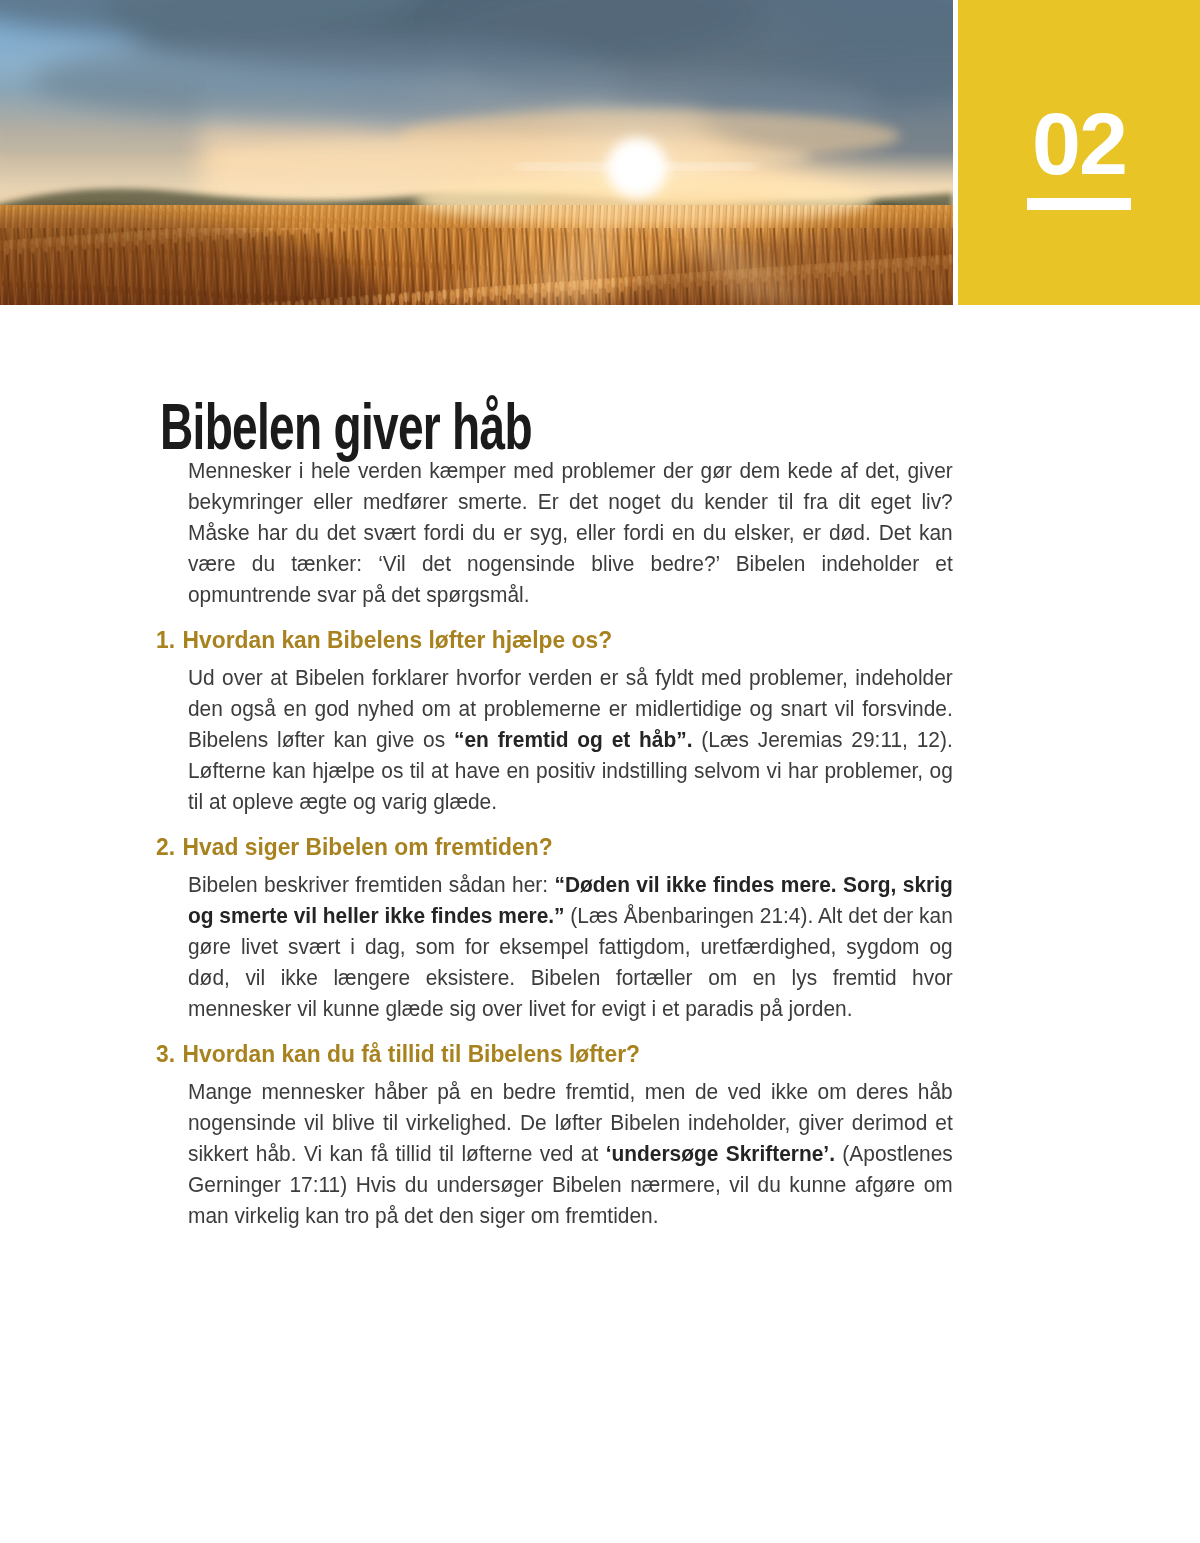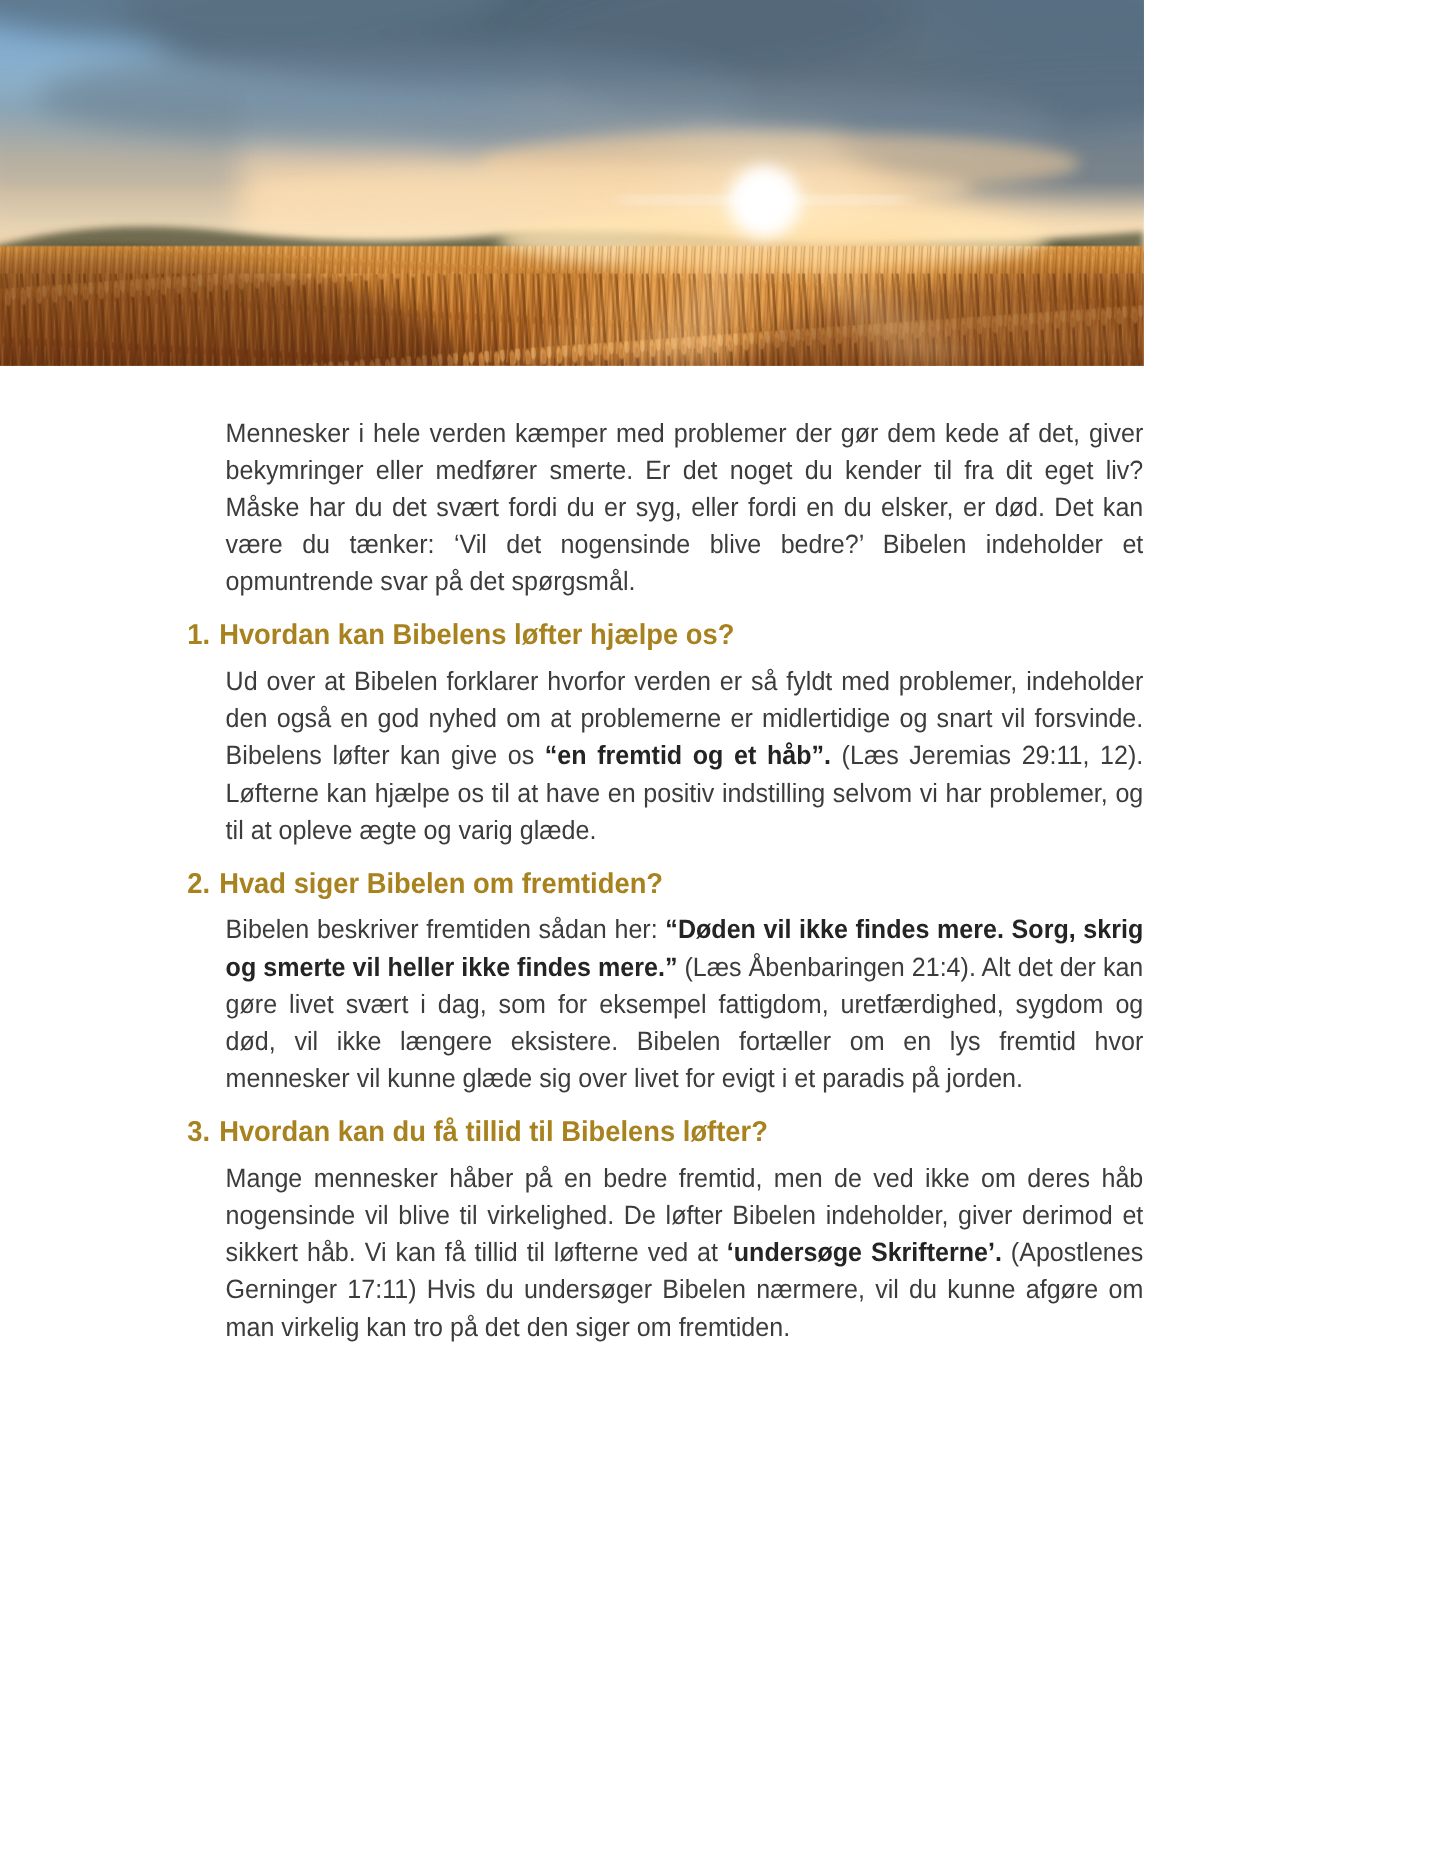--- a/index.html
+++ b/index.html
@@ -149,22 +149,29 @@
       <ellipse cx="60" cy="302" rx="320" ry="90" fill="#55260a" opacity="0.45" filter="url(#b12)"></ellipse>
       <ellipse cx="920" cy="307" rx="300" ry="80" fill="#5e2c0c" opacity="0.4" filter="url(#b12)"></ellipse>
 
       <polygon points="637,168 520,305 600,305" fill="#ffdfae" opacity="0.25" filter="url(#b12)"></polygon>
       <polygon points="637,168 740,305 820,305" fill="#ffdfae" opacity="0.22" filter="url(#b12)"></polygon>
       <circle cx="637" cy="168" r="30" fill="#ffffff" filter="url(#b6)"></circle>
       <circle cx="637" cy="168" r="14" fill="#ffffff"></circle>
       <rect x="517" y="164" width="240" height="5" fill="#ffffff" opacity="0.6" filter="url(#b6)"></rect>
     </svg>
 
+    <div class="badge">
+      <div class="badge-num">02</div>
+      <div class="badge-rule"></div>
+    </div>
   </div>
 
+  <div class="title-row">
+    <h1 class="page-title">Bibelen giver håb</h1>
+  </div>
 
   <p class="body-par intro">Mennesker i hele verden kæmper med problemer der gør dem kede af det, giver bekymringer eller medfører smerte. Er det noget du kender til fra dit eget liv? Måske har du det svært fordi du er syg, eller fordi en du elsker, er død. Det kan være du tænker: ‘Vil det nogensinde blive bedre?’ Bibelen indeholder et opmuntrende svar på det spørgsmål.</p>
 
   <h2 class="section-heading">
     <span class="sec-num">1.</span><span>Hvordan kan Bibelens løfter hjælpe os?</span>
   </h2>
   <p class="body-par"><span>Ud over at Bibelen forklarer hvorfor verden er så fyldt med problemer, indeholder den også en god nyhed om at problemerne er midlertidige og snart vil forsvinde. Bibelens løfter kan give os </span><b>“en fremtid og et håb”.</b><span> (Læs Jeremias 29:11, 12). Løfterne kan hjælpe os til at have en positiv indstilling selvom vi har problemer, og til at opleve ægte og varig glæde.</span></p>
 
   <h2 class="section-heading">
     <span class="sec-num">2.</span><span>Hvad siger Bibelen om fremtiden?</span>

